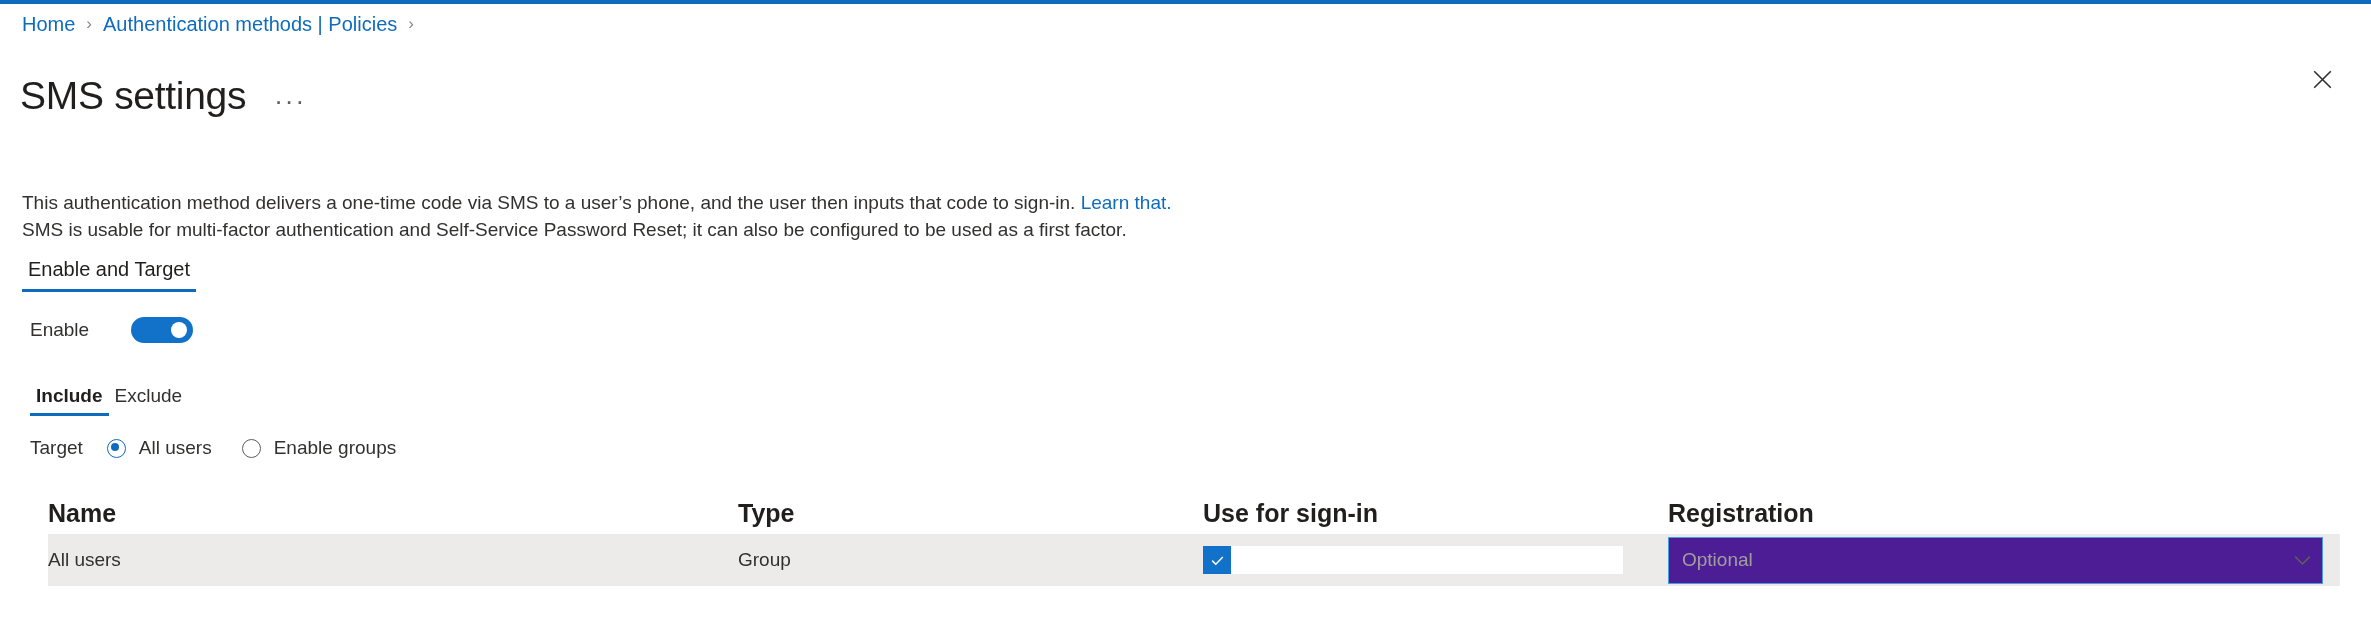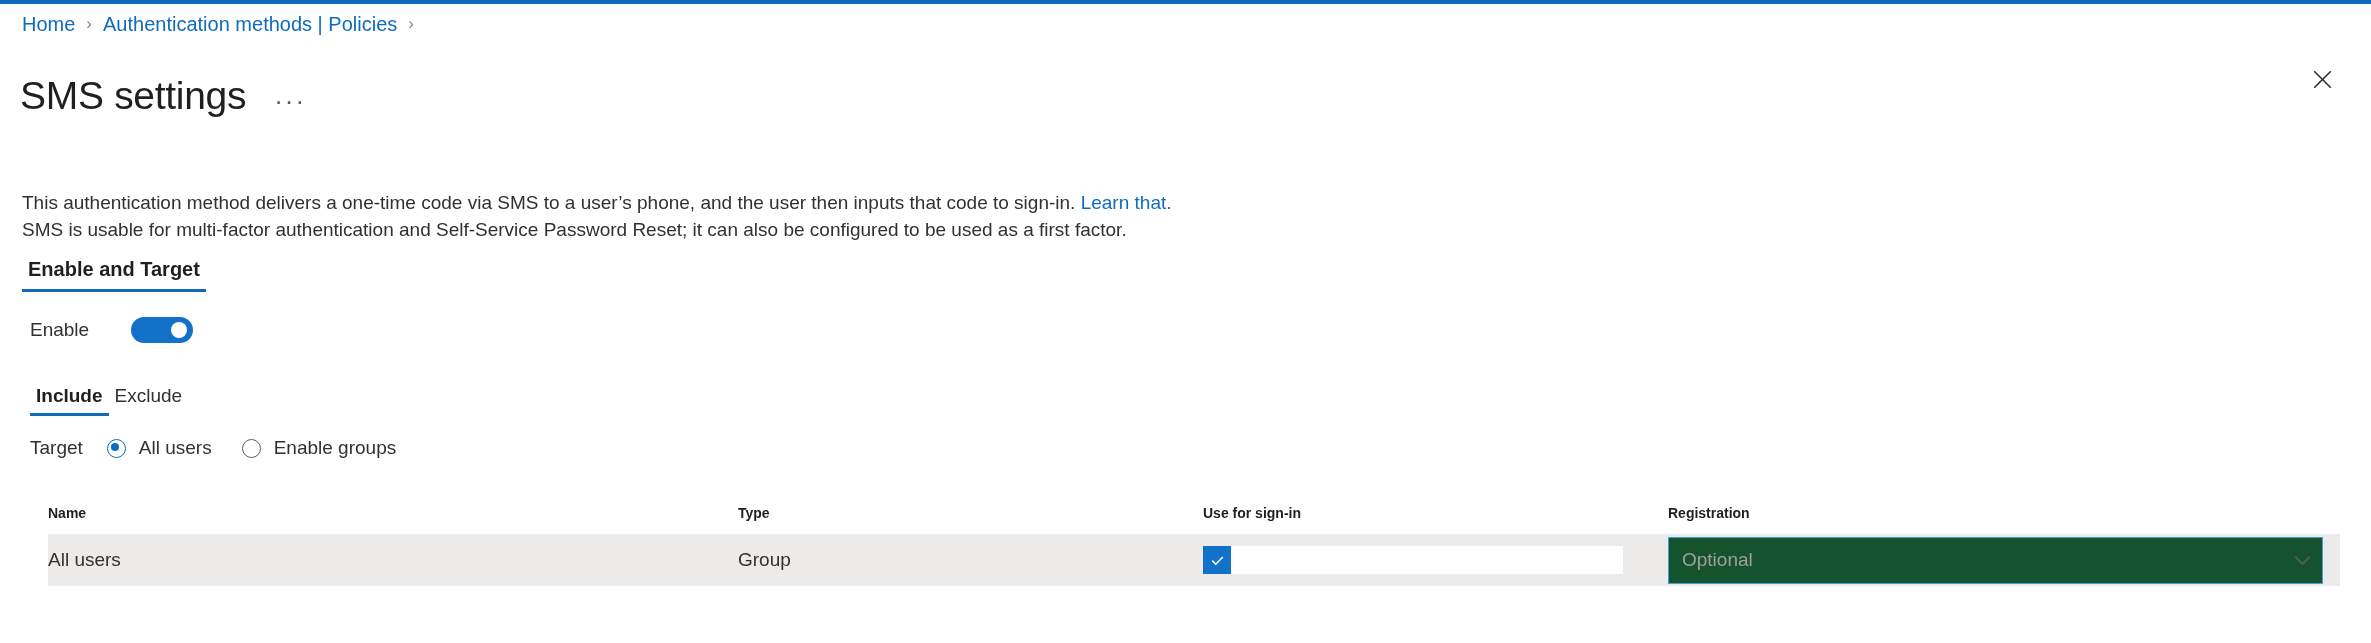--- a/index.html
+++ b/index.html
@@ -106,21 +106,21 @@
 
   
   .pivot {
     position: absolute;
     top: 258px;
     left: 22px;
     display: flex;
   }
   .pivot-tab {
     font-size: 20px;
-    font-weight: 700;
+    font-weight: 400;
     color: #201f1e;
     padding: 0 6px 11px 6px;
     cursor: pointer;
     position: relative;
     white-space: nowrap;
   }
   .pivot-tab.active::after {
     content: "";
     position: absolute;
     left: 0; right: 0; bottom: 0;
@@ -240,21 +240,21 @@
     top: 492px;
     left: 48px;
     width: 2292px;
   }
   .thead {
     display: flex;
     align-items: center;
     height: 42px;
   }
   .th {
-    font-size: 14px;
+    font-size: 25px;
     font-weight: 700;
     color: #201f1e;
     white-space: nowrap;
   }
   .col-name  { width: 690px; }
   .col-type  { width: 465px; }
   .col-signin{ width: 465px; }
   .col-reg   { flex: 1; }
 
   .trow {
@@ -290,21 +290,21 @@
     cursor: pointer;
     flex: none;
   }
   .checkbox svg { display: block; }
 
   
   .dropdown {
     width: 655px;
     height: 47px;
     border: 1.6px solid #4a9ce0;
-    background: #14532d;
+    background: #4c1d95;
     box-sizing: border-box;
     display: flex;
     align-items: center;
     justify-content: space-between;
     padding: 0 11px 0 13px;
     cursor: pointer;
   }
   .dropdown-value {
     font-size: 19px;
     color: #a19f9d;

